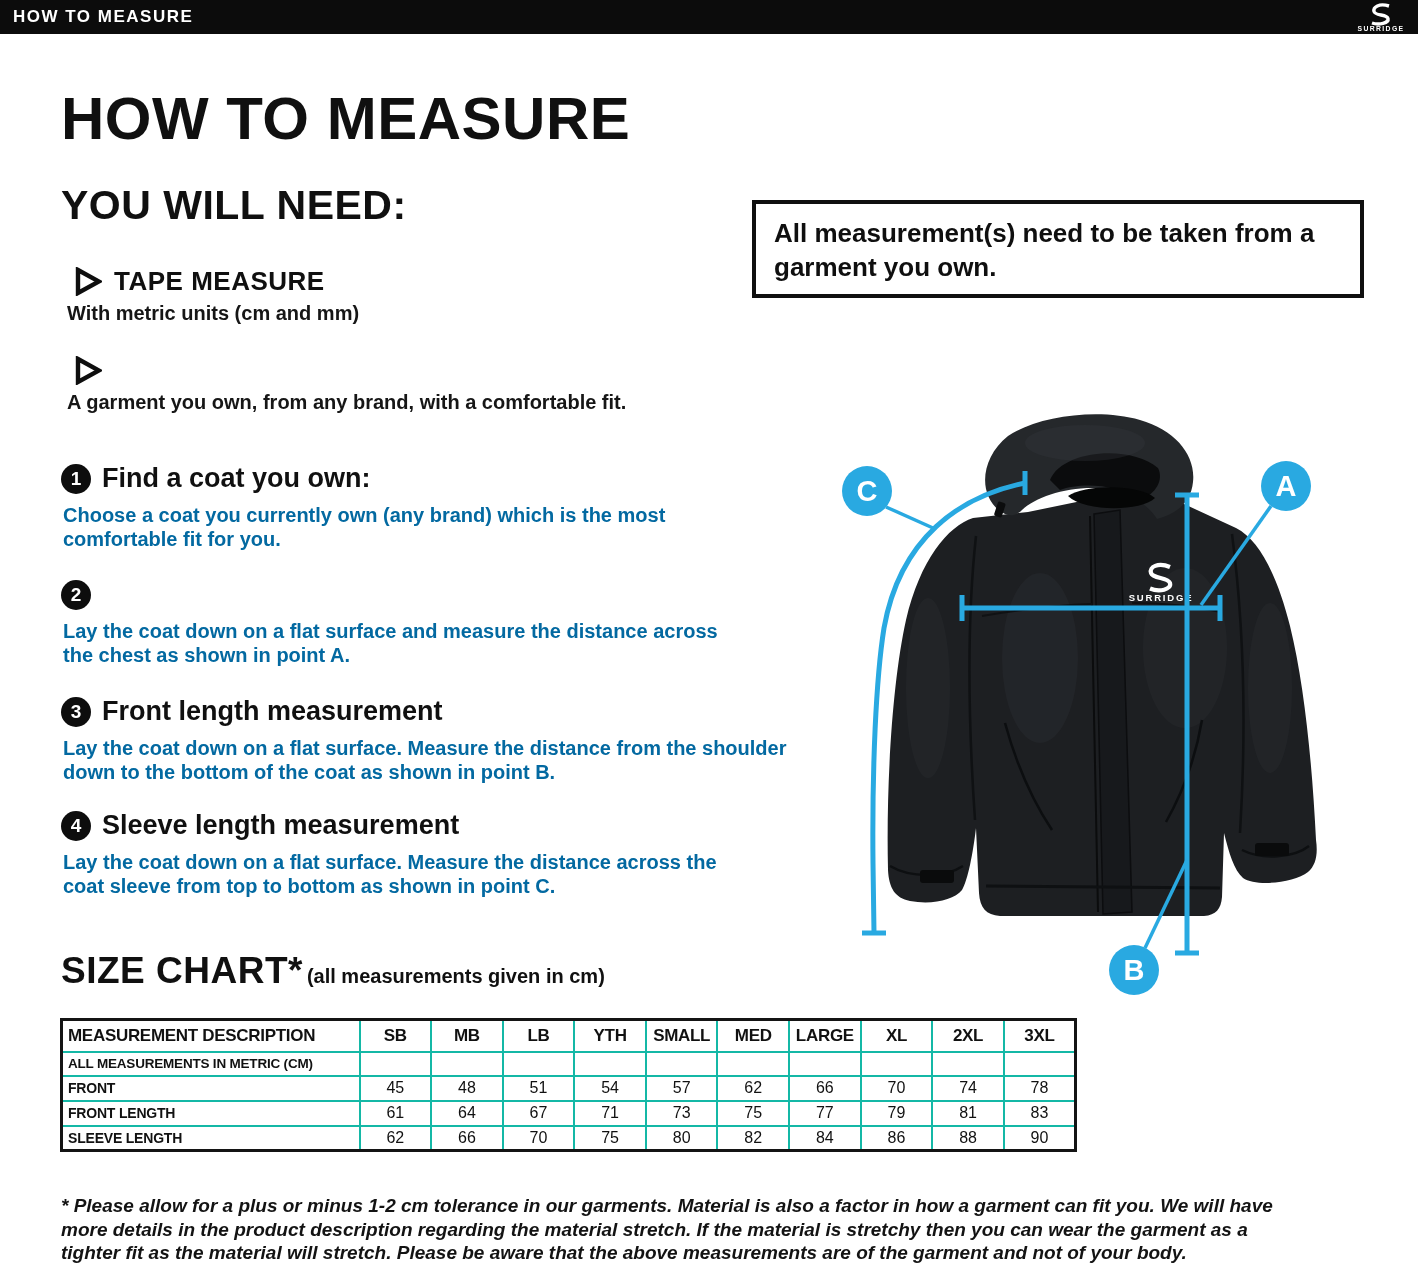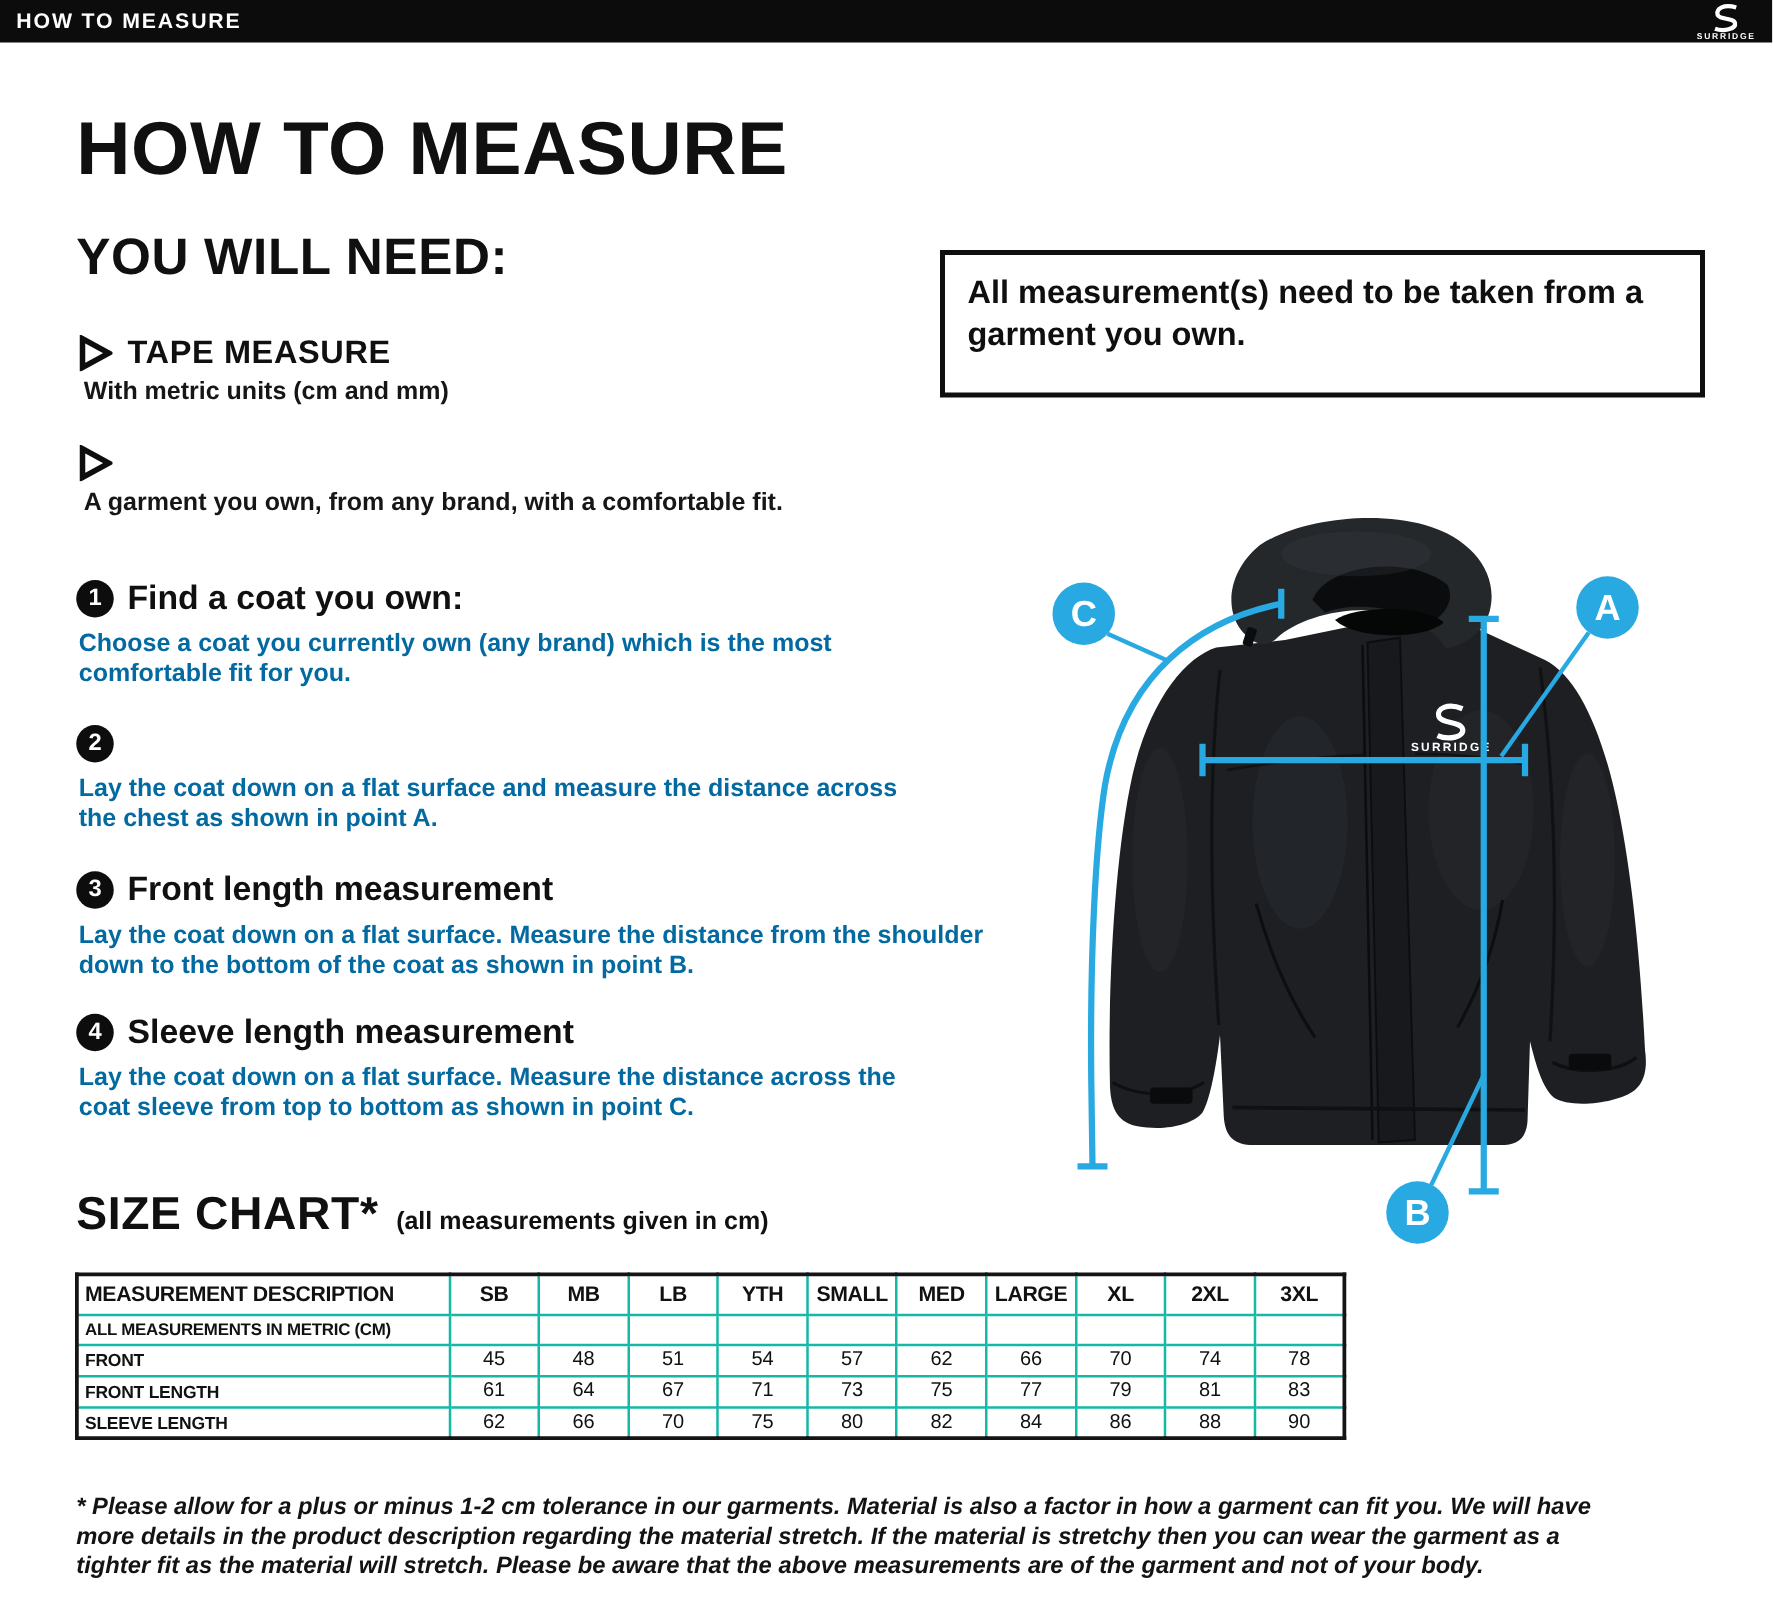--- a/index.html
+++ b/index.html
@@ -11,40 +11,40 @@
   .topbar { position:absolute; left:0; top:0; width:1418px; height:34px; background:#0c0c0c; }
   .topbar-title { position:absolute; left:13px; top:7px; color:#fff; font-size:17px; font-weight:bold; letter-spacing:1.5px; }
   .topbar-logo { position:absolute; right:8px; top:2px; }
 
   
   .main-title { position:absolute; left:61px; top:84px; font-size:60px; font-weight:bold; letter-spacing:.5px; color:#101010; }
   .ywn-heading { position:absolute; left:61px; top:182px; font-size:41px; font-weight:bold; letter-spacing:.5px; color:#101010; }
 
   
   .need-item { position:absolute; left:63px; }
-  .need-head { display:flex; align-items:flex-end; gap:12px; }
+  .need-head { display:flex; align-items:center; gap:12px;margin-left:12px; }
   .need-name { font-size:26px; font-weight:bold; letter-spacing:.5px; color:#101010; }
   .need-desc { position:absolute; left:67px; font-size:20px; font-weight:bold; color:#161616; }
 
   
   .step { position:absolute; left:61px; }
   .step-head { display:flex; align-items:center; gap:11px; }
   .badge { display:inline-block; width:30px; height:30px; border-radius:50%; background:#0d0d0d; color:#fff; font-size:19px; font-weight:bold; text-align:center; line-height:30px; }
   .step-title { font-size:27px; font-weight:bold; color:#101010; }
   .step-desc { margin-top:10px; margin-left:2px; font-size:20px; font-weight:bold; line-height:1.18; color:#0369a1; white-space:pre-line; }
 
   
-  .note-box { position:absolute; left:752px; top:200px; width:612px; height:118px; border:4px solid #0f0f0f; padding:12px 18px; }
+  .note-box { position:absolute; left:752px; top:200px; width:612px; height:98px; border:4px solid #0f0f0f; padding:12px 18px; }
   .note-box p { font-size:26px; font-weight:bold; line-height:34px; color:#0f0f0f; white-space:pre-line; }
 
   
   .diagram { position:absolute; left:800px; top:388px; width:600px; height:632px; }
 
   
-  .size-heading { position:absolute; left:61px; top:950px; display:flex; align-items:baseline; gap:14px; }
+  .size-heading { position:absolute; left:61px; top:950px; display:flex; align-items:baseline; gap:4px; }
   .size-heading .big { font-size:37px; font-weight:bold; letter-spacing:.5px; color:#101010; }
   .size-heading .small { font-size:20px; font-weight:bold; color:#101010; }
 
   table.size-table { position:absolute; left:60px; top:1018px; width:1014px; border-collapse:collapse; table-layout:fixed; border:3px solid #141414; }
   .size-table th, .size-table td { border:2px solid #14b8a6; vertical-align:middle; }
   .size-table th { height:32px; font-size:17px; font-weight:bold; letter-spacing:-0.3px; text-align:center; }
   .size-table th.desc-col { text-align:left; padding-left:5px; }
   .size-table tr.note-row td { height:24px; font-size:13.5px; font-weight:bold; letter-spacing:-0.2px; text-align:left; padding-left:5px; }
   .size-table tr.data-row td { height:25px; }
   .size-table td.row-label { font-size:14px; font-weight:bold; text-align:left; padding-left:5px; letter-spacing:-0.2px; }

